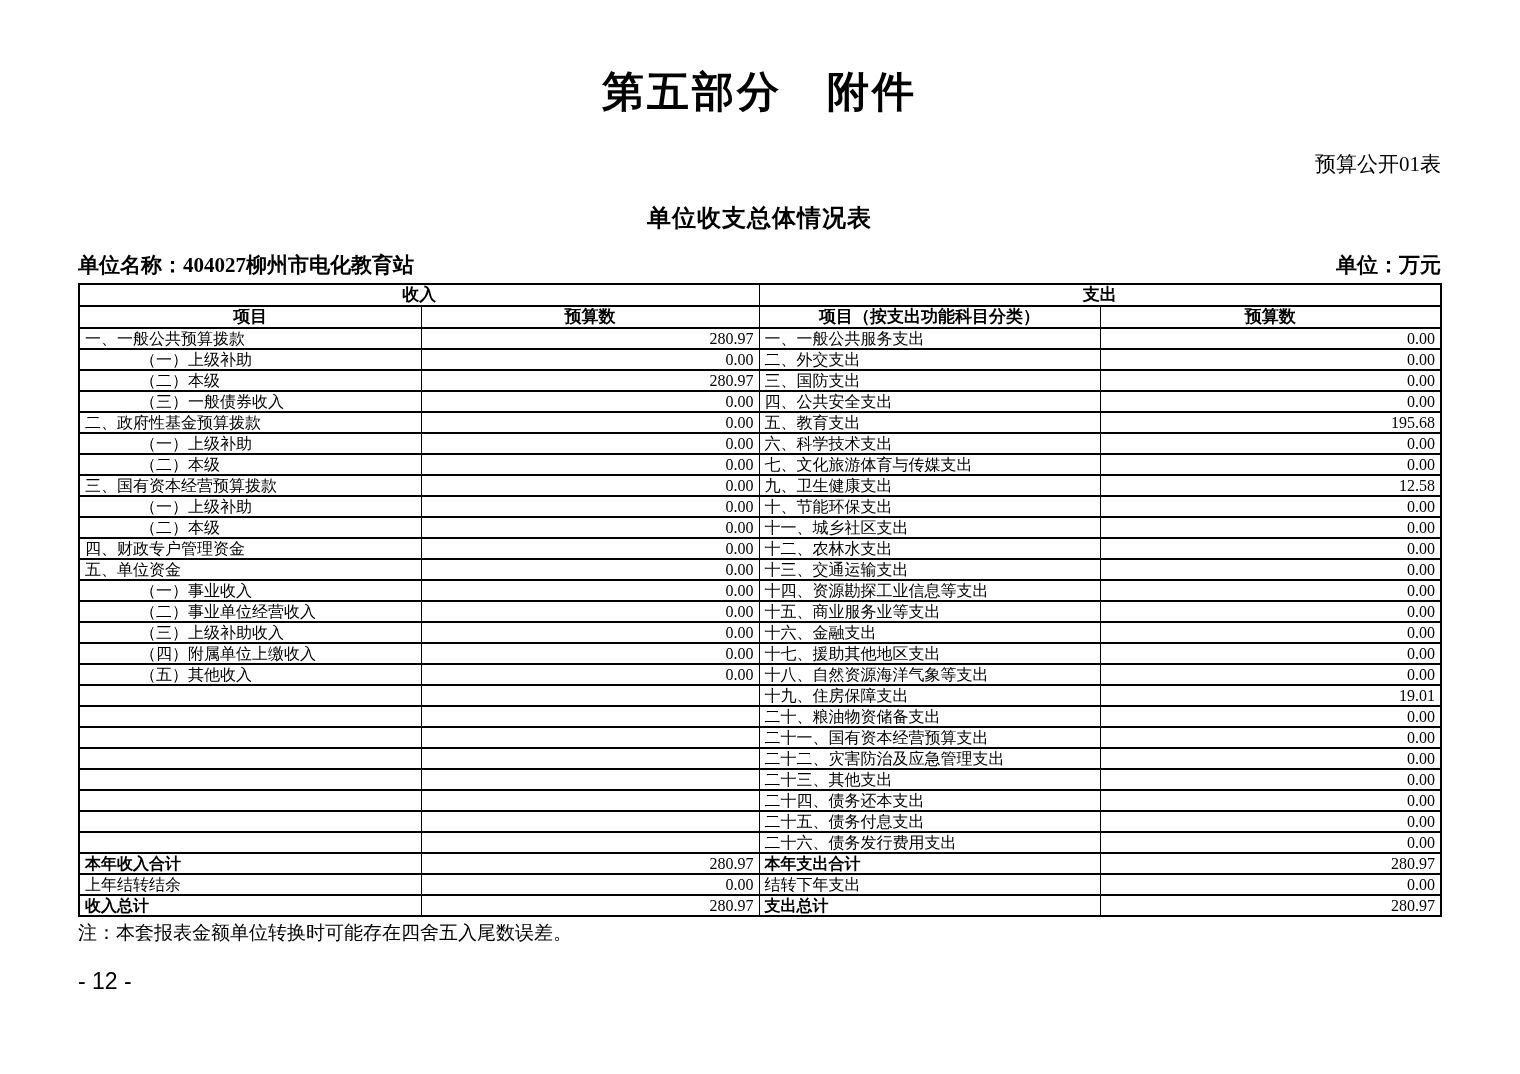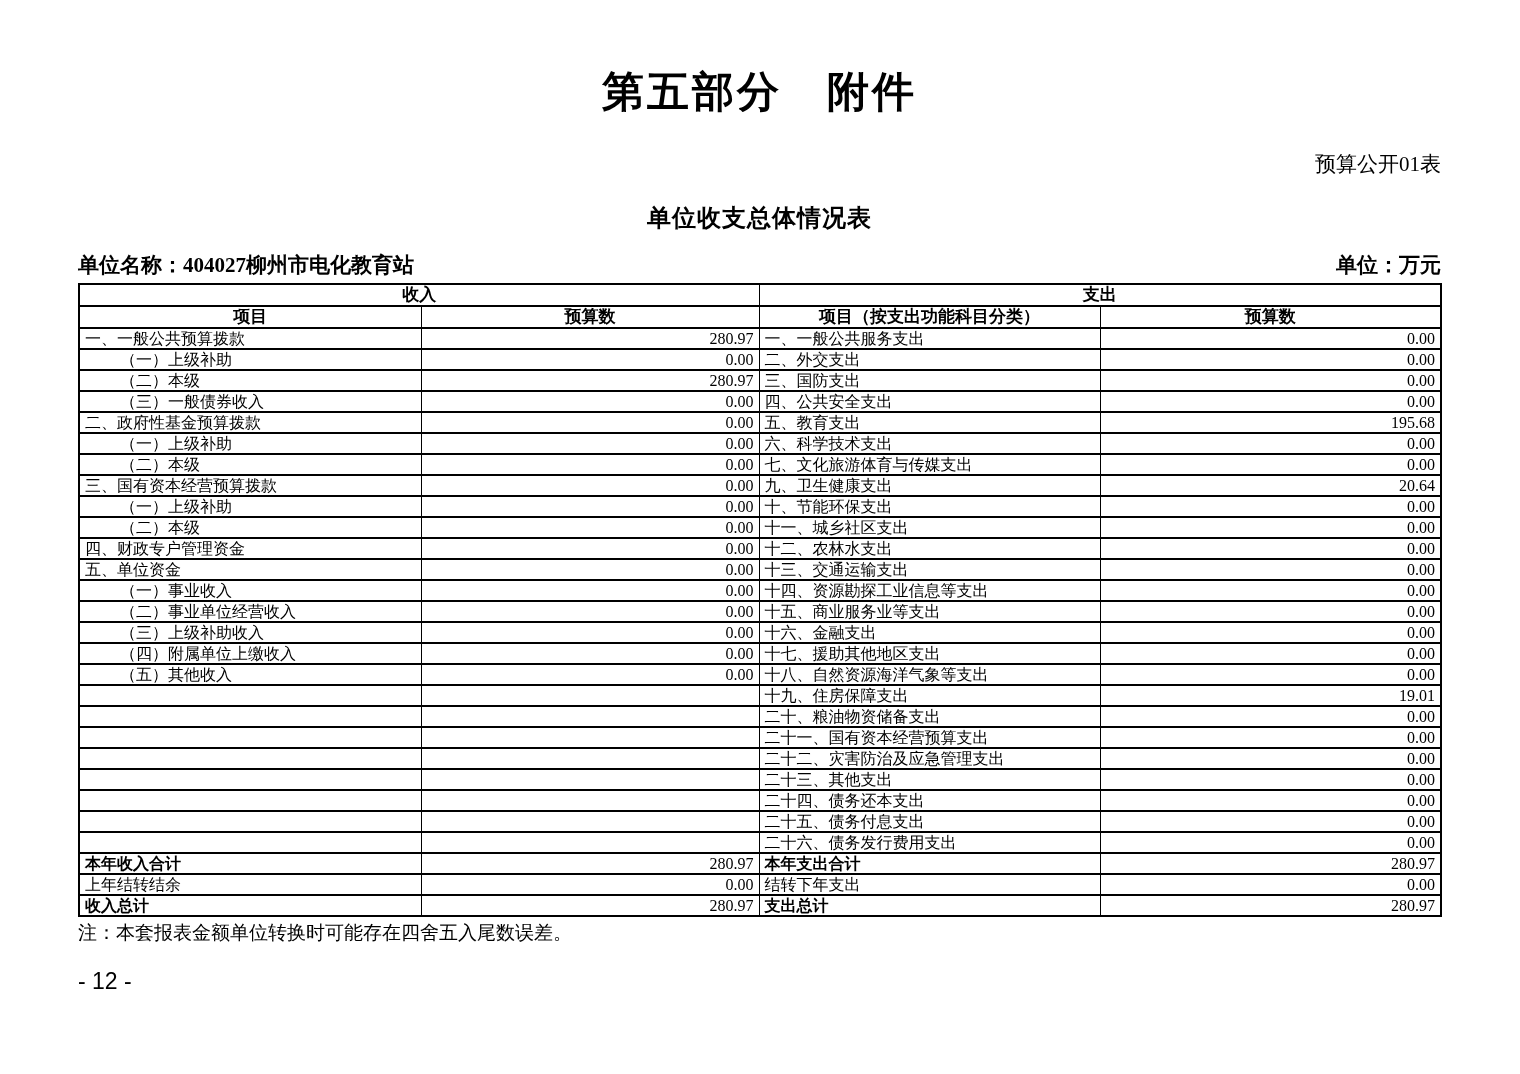--- a/index.html
+++ b/index.html
@@ -67,21 +67,21 @@
     padding: 0;
     margin-left: 36px;
   }
   table.budget td {
     font-size: 16px;
     height: 19px;
     line-height: 19px;
     padding: 0 5px;
   }
   td.item { text-align: left; padding-left: 10px; }
-  td.item.indent { padding-left: 40px; }
+  td.item.indent { padding-left: 60px; }
   td.num { text-align: right; padding-right: 5px; }
   td.total-label {
     text-align: left;
     font-family: "Liberation Sans", sans-serif;
     font-weight: bold;
     font-size: 17px;
   }
   .note { font-size: 19px; margin-top: 4px; line-height: 23px; }
   .page-number {
     font-family: "Liberation Sans", sans-serif;
@@ -161,21 +161,21 @@
         <tr>
           <td class="item indent">（二）本级</td>
           <td class="num">0.00</td>
           <td class="item">七、文化旅游体育与传媒支出</td>
           <td class="num">0.00</td>
         </tr>
         <tr>
           <td class="item">三、国有资本经营预算拨款</td>
           <td class="num">0.00</td>
           <td class="item">九、卫生健康支出</td>
-          <td class="num">20.64</td>
+          <td class="num">12.58</td>
         </tr>
         <tr>
           <td class="item indent">（一）上级补助</td>
           <td class="num">0.00</td>
           <td class="item">十、节能环保支出</td>
           <td class="num">0.00</td>
         </tr>
         <tr>
           <td class="item indent">（二）本级</td>
           <td class="num">0.00</td>

